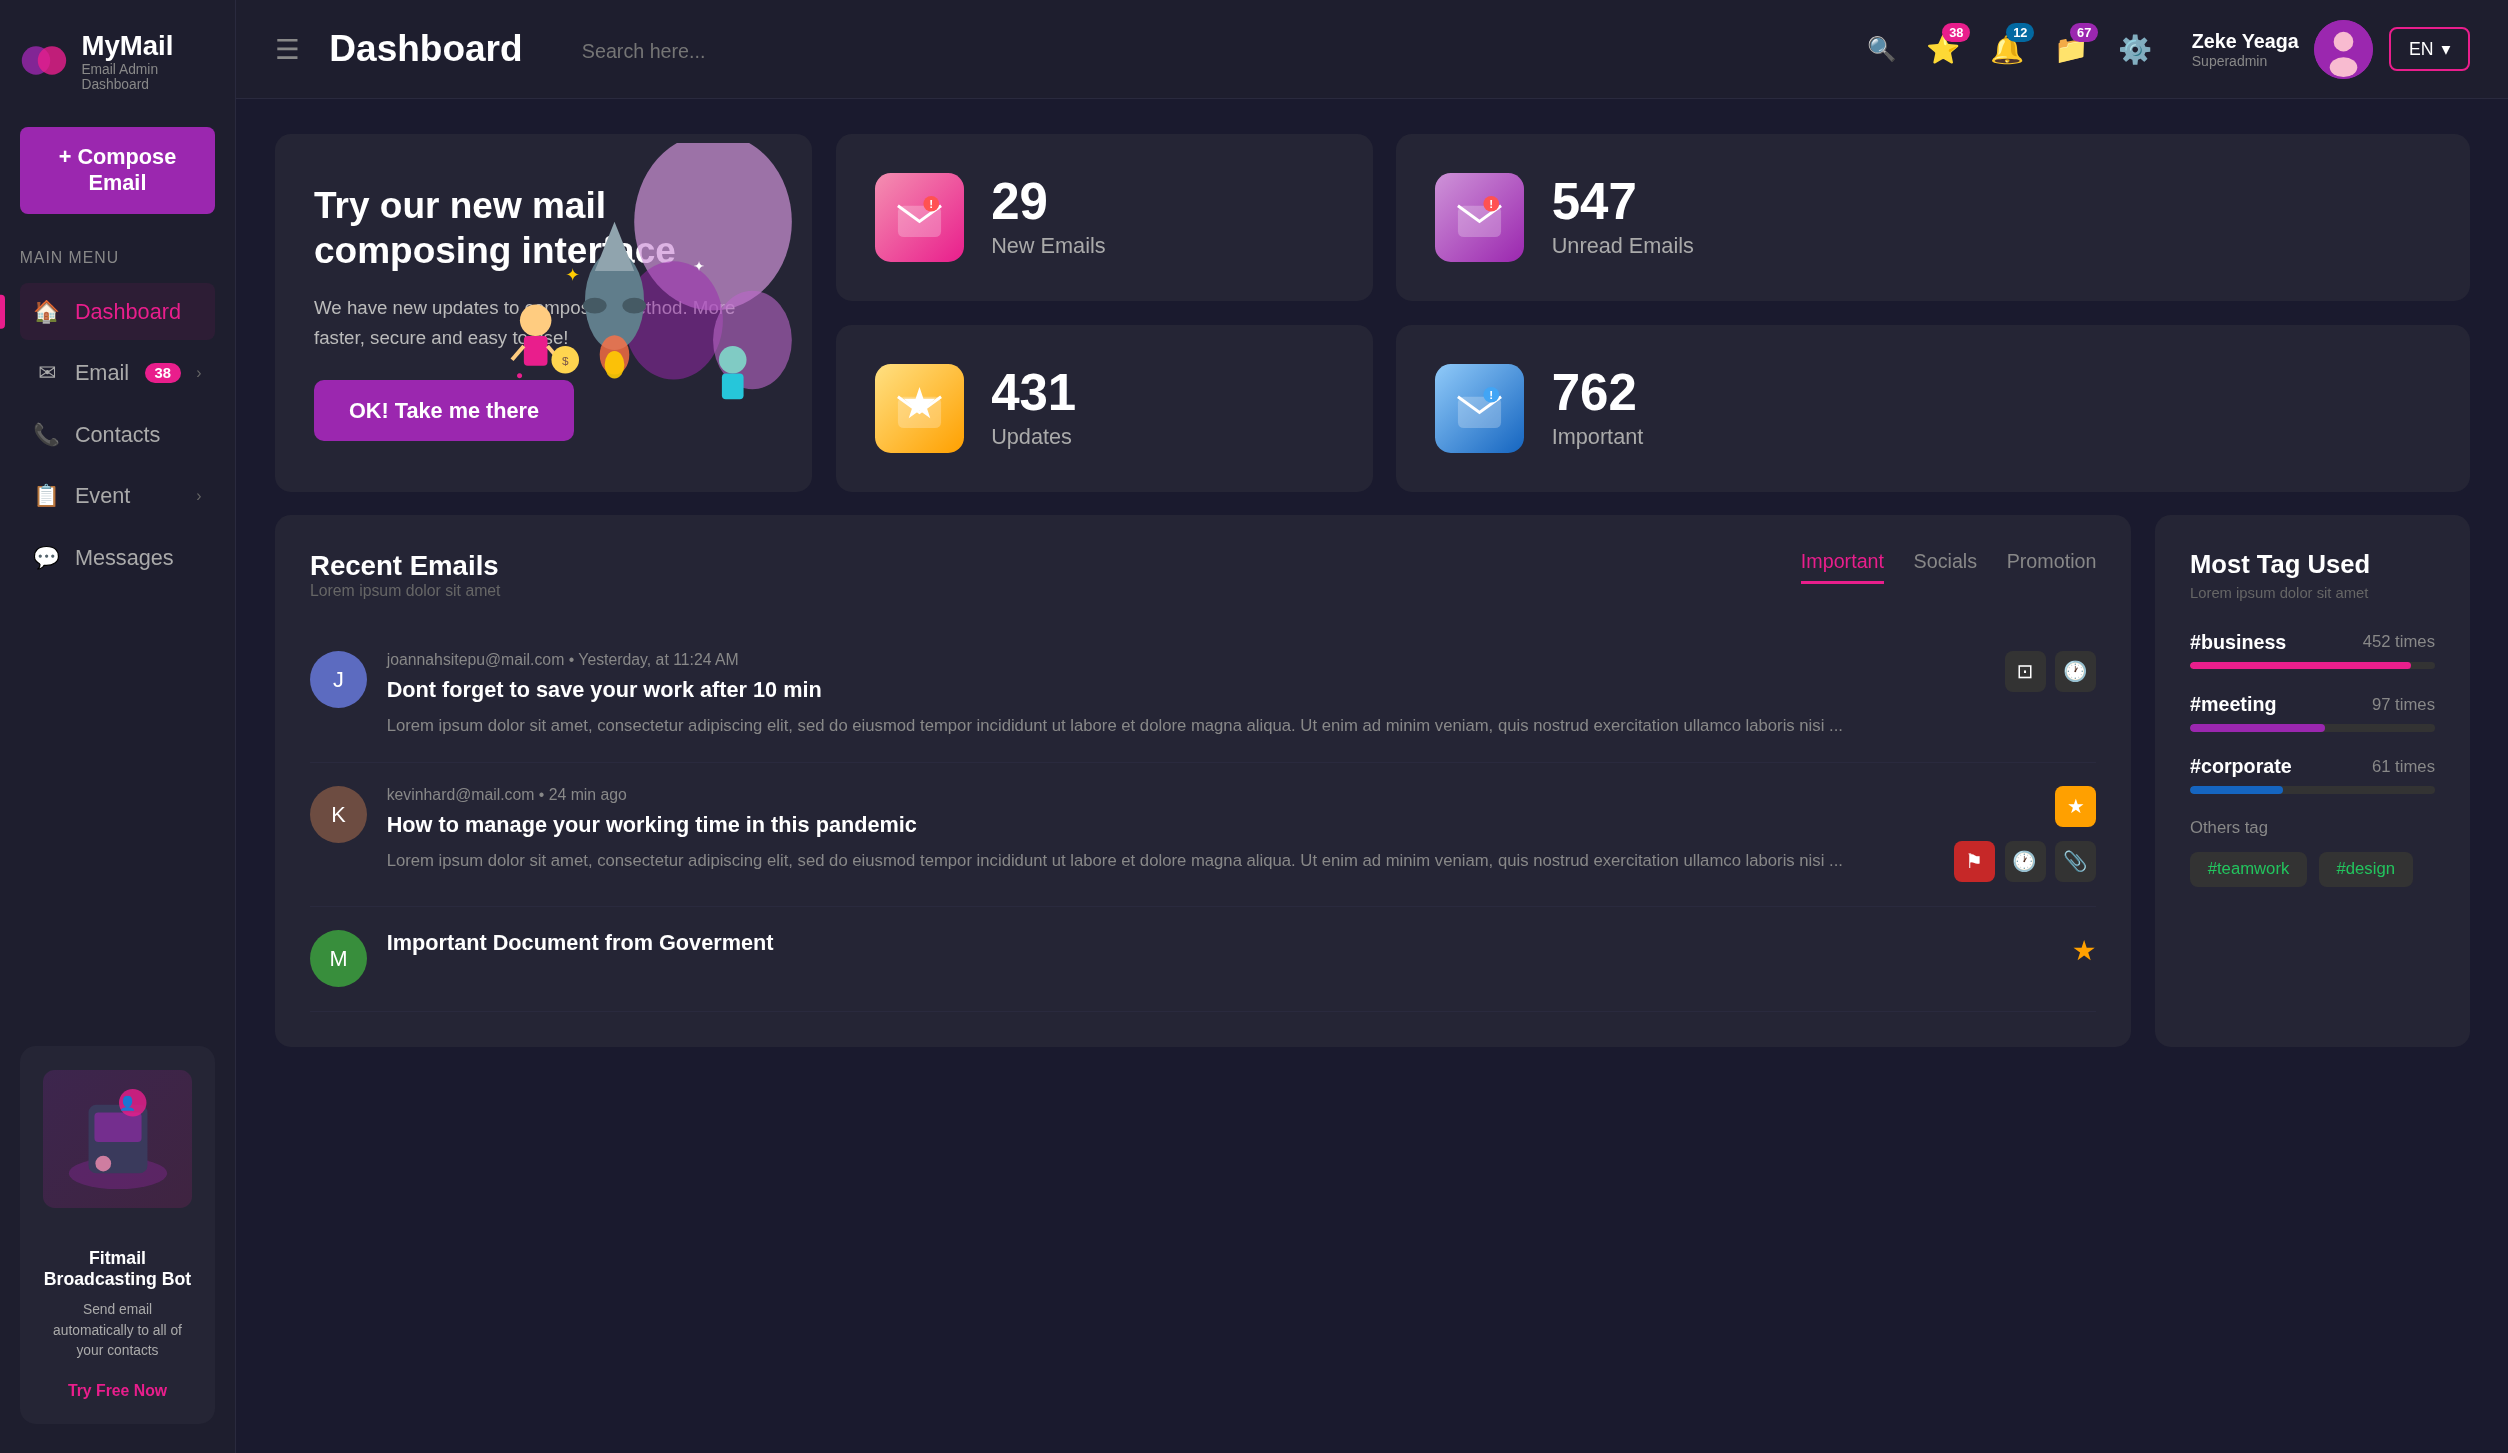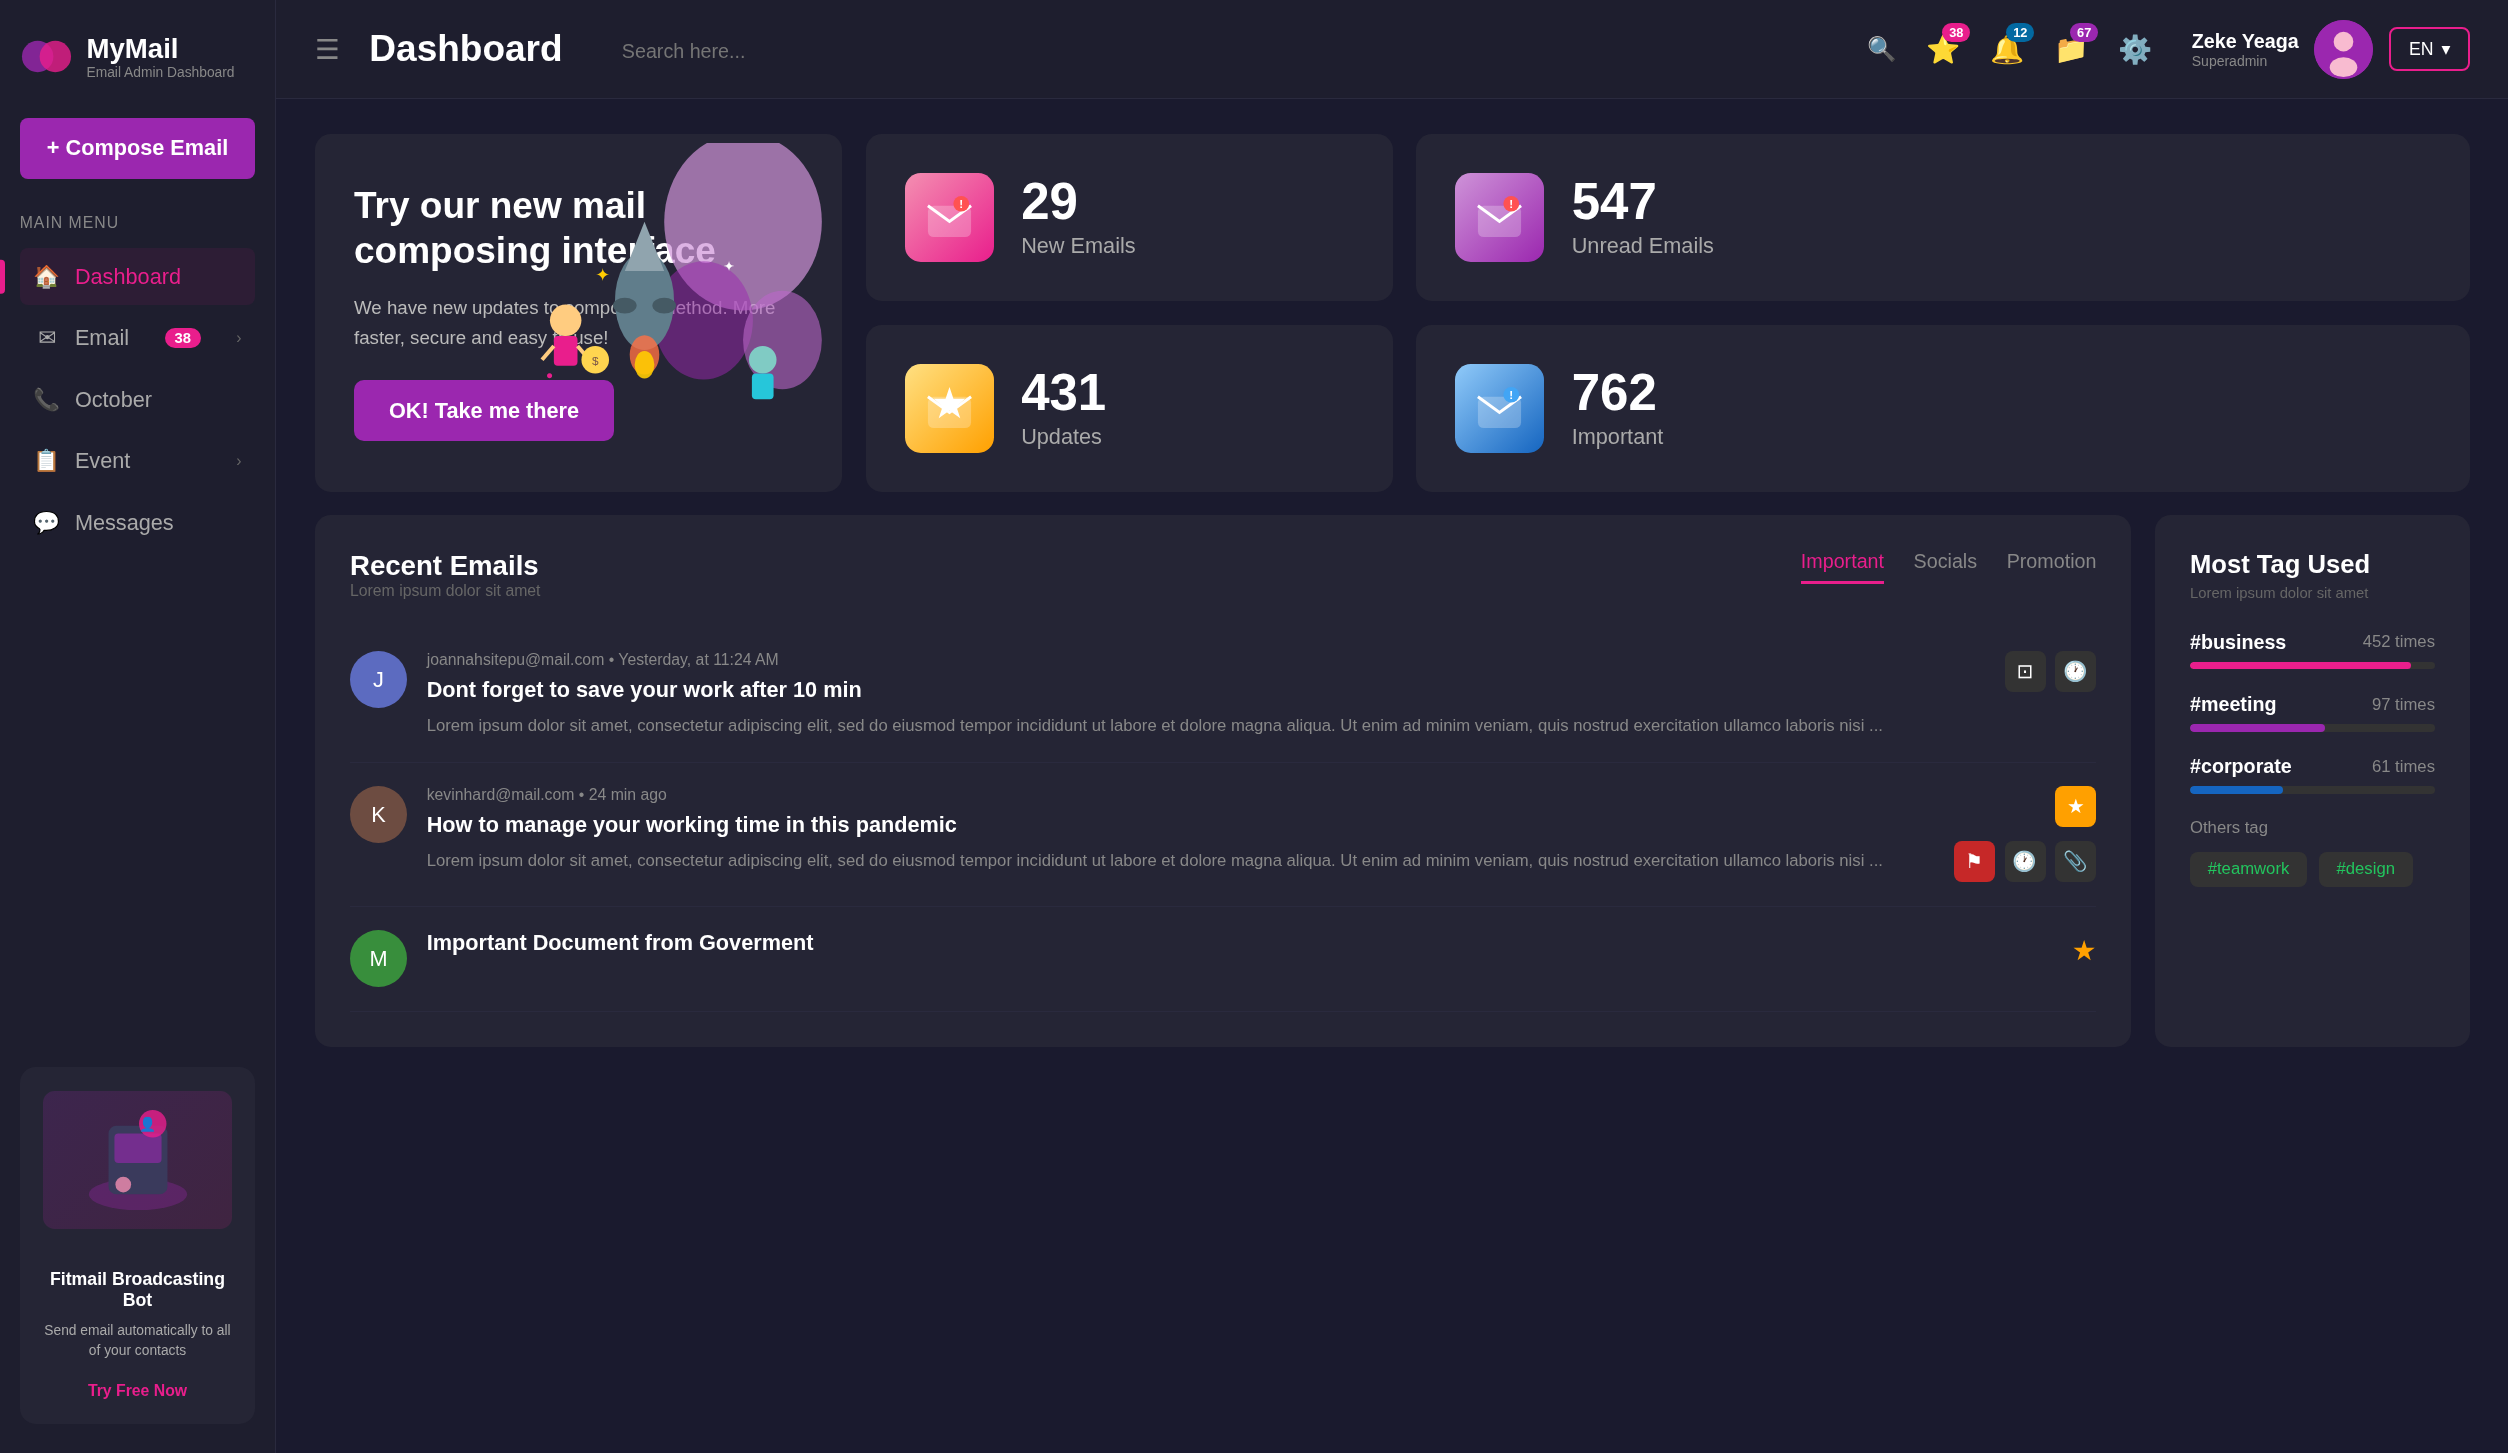--- a/index.html
+++ b/index.html
@@ -14,21 +14,21 @@
     }
 
     
     .app-container {
       display: flex;
       height: 100%;
     }
 
     
     .sidebar {
-      width: 276px;
+      width: 236px;
       background: #1e1e2e;
       display: flex;
       flex-direction: column;
       padding: 29.6px 19.7px;
       border-right: 1px solid #2a2a3e;
       flex-shrink: 0;
     }
 
     .logo-area {
       display: flex;
@@ -674,21 +674,21 @@
         <span>Dashboard</span>
       </div>
       <div class="nav-item">
         <span class="nav-icon">✉</span>
         <span>Email</span>
         <span class="nav-badge">38</span>
         <span class="nav-chevron">›</span>
       </div>
       <div class="nav-item">
         <span class="nav-icon">📞</span>
-        <span>October</span>
+        <span>Contacts</span>
       </div>
       <div class="nav-item">
         <span class="nav-icon">📋</span>
         <span>Event</span>
         <span class="nav-chevron">›</span>
       </div>
       <div class="nav-item">
         <span class="nav-icon">💬</span>
         <span>Messages</span>
       </div>

